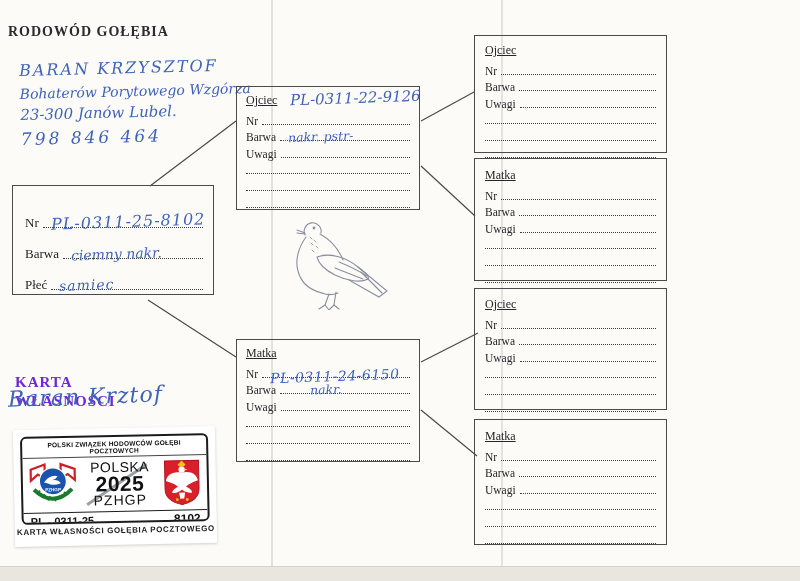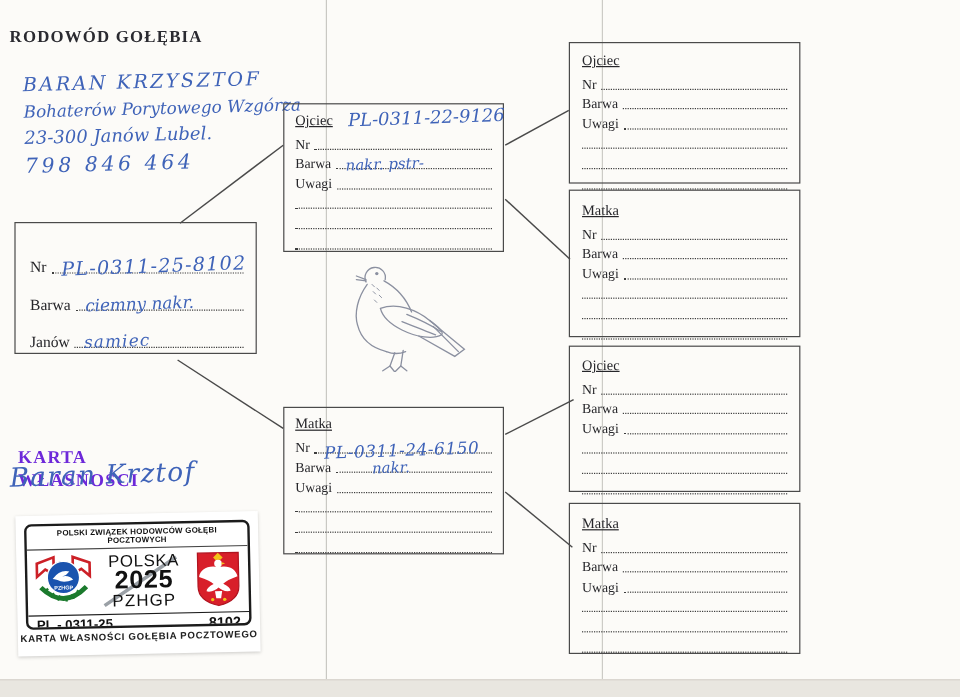--- a/index.html
+++ b/index.html
@@ -144,21 +144,21 @@
         <i class="hw hand-val hv-ring-main">PL-0311-25-8102</i>
       </span>
     </div>
     <div class="mrow">
       <span class="lbl">Barwa</span>
       <span class="dots">
         <i class="hw hand-val hv-color-main">ciemny nakr.</i>
       </span>
     </div>
     <div class="mrow">
-      <span class="lbl">Janów</span>
+      <span class="lbl">Płeć</span>
       <span class="dots">
         <i class="hw hand-val hv-sex-main">samiec</i>
       </span>
     </div>
   </div>
 
   <div class="fbox father-box">
     <div class="headrow">
       <span class="u">Ojciec</span>
       <span class="hw father-ring">PL-0311-22-9126</span>

